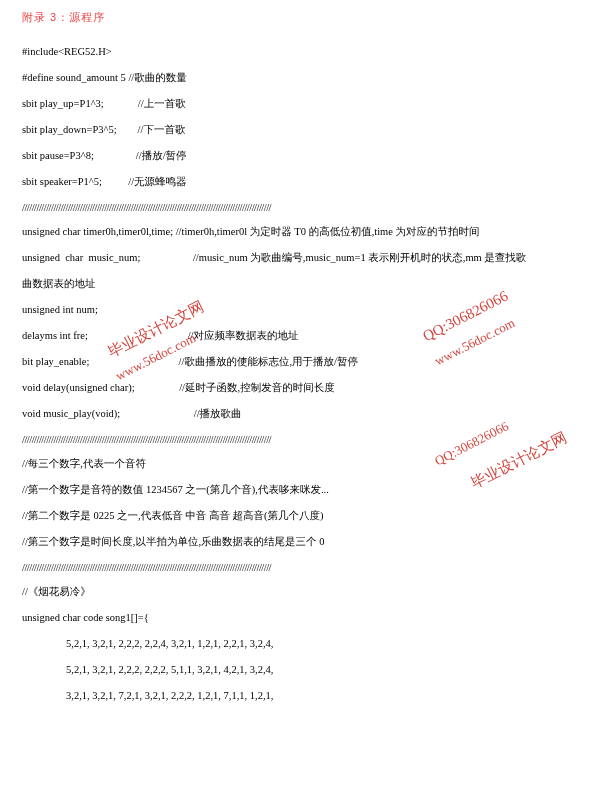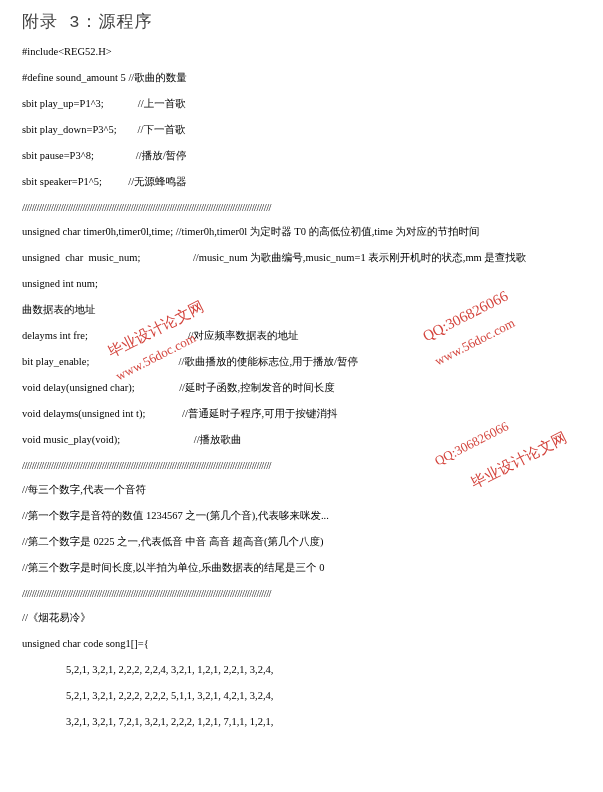--- a/index.html
+++ b/index.html
@@ -19,24 +19,24 @@
     position: relative;
     width: 603px;
     height: 792px;
     padding: 0;
     box-sizing: border-box;
   }
   .doc-title {
     position: absolute;
     left: 22px;
     top: 10px;
-    font-size: 17px;
-    font-family: Liberation Mono, monospace;
+    font-size: 11px;
+    font-family: Liberation Sans, sans-serif;
     letter-spacing: 1px;
-    color: #404040;
+    color: #ef4444;
     white-space: nowrap;
   }
   .code-block {
     position: absolute;
     left: 22px;
     top: 45px;
     width: 560px;
   }
   .line {
     font-size: 10.5px;
@@ -108,26 +108,25 @@
   <div class="code-block">
     <div class="line">#include&lt;REG52.H&gt;</div>
     <div class="line">#define sound_amount 5 //歌曲的数量</div>
     <div class="line">sbit play_up=P1^3;             //上一首歌</div>
     <div class="line">sbit play_down=P3^5;        //下一首歌</div>
     <div class="line">sbit pause=P3^8;                //播放/暂停</div>
     <div class="line">sbit speaker=P1^5;          //无源蜂鸣器</div>
     <div class="line sep">///////////////////////////////////////////////////////////////////////////////////////////////////////</div>
     <div class="line">unsigned char timer0h,timer0l,time; //timer0h,timer0l 为定时器 T0 的高低位初值,time 为对应的节拍时间</div>
     <div class="line">unsigned  char  music_num;                    //music_num 为歌曲编号,music_num=1 表示刚开机时的状态,mm 是查找歌</div>
+    <div class="line">曲数据表的地址</div>
     <div class="line">unsigned int num;</div>
-    <div class="line">曲数据表的地址</div>
     <div class="line">delayms int fre;                                      //对应频率数据表的地址</div>
     <div class="line">bit play_enable;                                  //歌曲播放的使能标志位,用于播放/暂停</div>
     <div class="line">void delay(unsigned char);                 //延时子函数,控制发音的时间长度</div>
-    <div class="line">void delayms(unsigned int t);              //普通延时子程序,可用于按键消抖</div>
     <div class="line">void music_play(void);                            //播放歌曲</div>
     <div class="line sep">///////////////////////////////////////////////////////////////////////////////////////////////////////</div>
     <div class="line">//每三个数字,代表一个音符</div>
     <div class="line">//第一个数字是音符的数值 1234567 之一(第几个音),代表哆来咪发...</div>
     <div class="line">//第二个数字是 0225 之一,代表低音 中音 高音 超高音(第几个八度)</div>
     <div class="line">//第三个数字是时间长度,以半拍为单位,乐曲数据表的结尾是三个 0</div>
     <div class="line sep">///////////////////////////////////////////////////////////////////////////////////////////////////////</div>
     <div class="line">//《烟花易冷》</div>
     <div class="line">unsigned char code song1[]={</div>
     <div class="line indent2">5,2,1, 3,2,1, 2,2,2, 2,2,4, 3,2,1, 1,2,1, 2,2,1, 3,2,4,</div>

